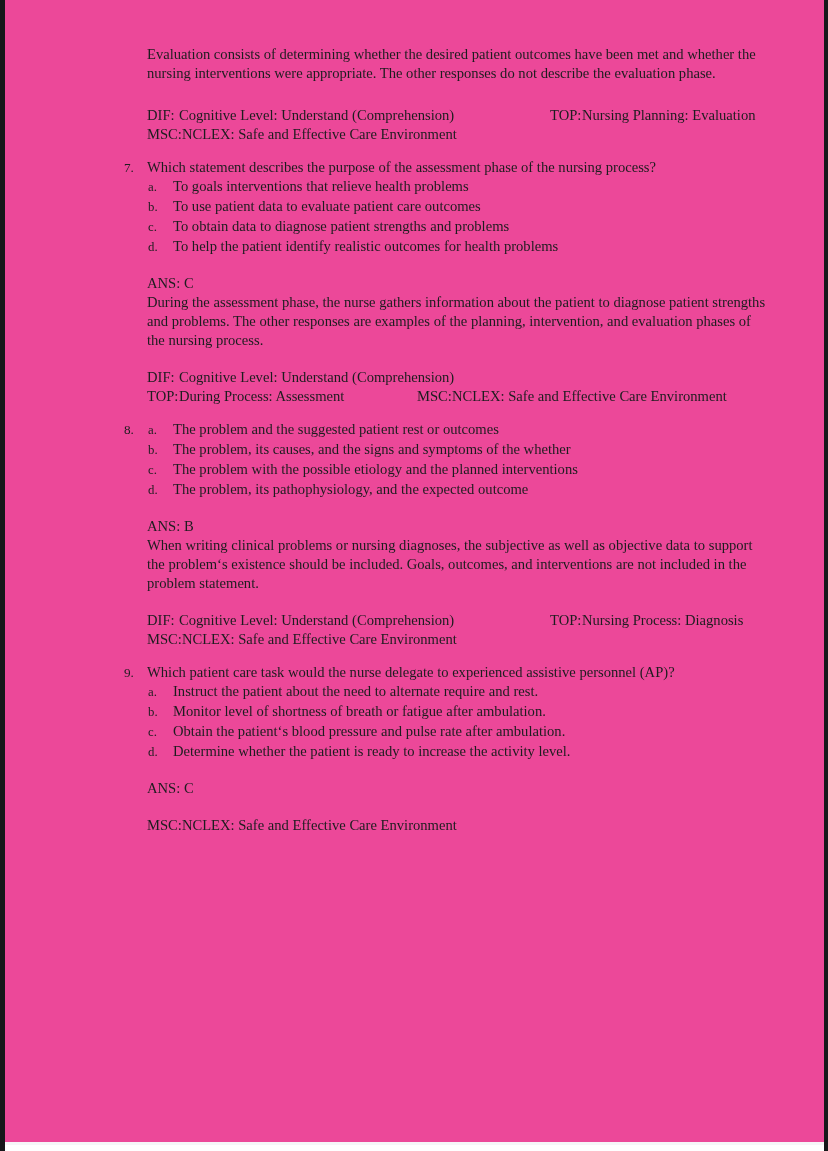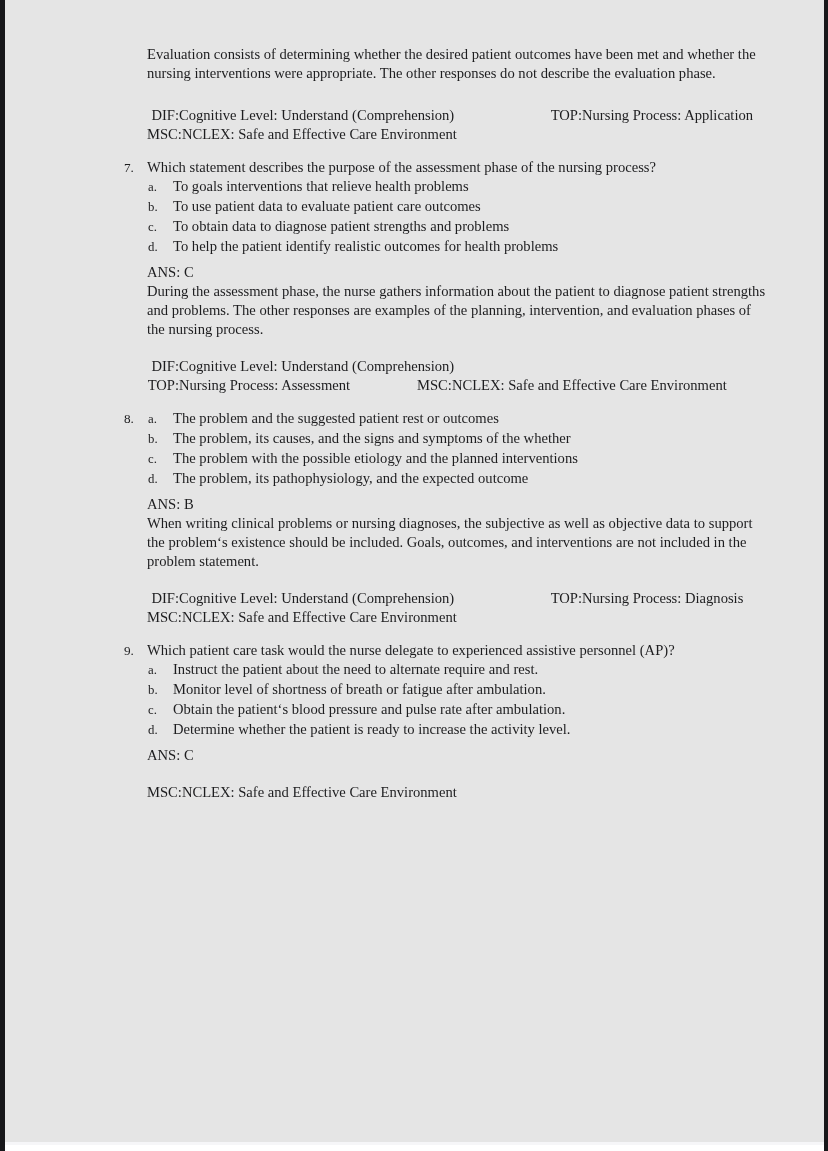--- a/index.html
+++ b/index.html
@@ -2,43 +2,43 @@
 <html><head>
 <meta charset="utf-8">
 <style>
   html,body{margin:0;padding:0;}
   body{
     width:828px;height:1151px;overflow:hidden;
     background:#ffffff;
     font-family:"Liberation Serif","DejaVu Serif",serif;
     color:#1d1d1f;
   }
-  .page{position:relative;width:828px;height:1145px;background:#e5e5e5;}
+  .page{position:relative;width:828px;height:1145px;background:#ec4899;}
   .edge{position:absolute;top:0;height:1151px;background:#17171a;}
   .edge.left{left:0;width:5px;}
   .edge.right{right:0;width:4px;}
   .bottom-fade{position:absolute;left:5px;right:4px;bottom:0;height:3px;background:#f6f6f8;}
   .content{
     position:absolute;left:147px;top:45px;width:622px;
     font-size:14.6px;line-height:19px;
   }
   .rationale,.stem{text-align:left;}
   .question{position:relative;margin-top:14px;}
   .qnum{
     position:absolute;left:-23px;top:0;
     font-size:13.2px;
   }
   .option{display:flex;align-items:baseline;}
   .opt-letter{flex:0 0 25px;margin-left:1px;font-size:12.8px;}
   .opt-text{flex:1;}
-  .answer-block{margin-top:6px;}
+  .answer-block{margin-top:17px;}
   .meta{margin-top:18px;}
   .intro-meta{margin-top:23px;}
   .meta-row{position:relative;min-height:19px;}
-  .meta-tag{display:inline-block;min-width:32px;text-align:right;}
+  .meta-tag{display:inline-block;min-width:32px;}
   .meta-seg.right{position:absolute;top:0;white-space:nowrap;}
   .at-403{left:403px;}
   .at-270{left:270px;}
 </style>
 </head>
 <body>
 
 <div class="page">
   <div class="edge left"></div>
   <div class="edge right"></div>
@@ -47,21 +47,21 @@
   <div class="content">
 
     <div class="intro">
       <div class="rationale">Evaluation consists of determining whether the desired patient outcomes have been met and whether the nursing interventions were appropriate. The other responses do not describe the evaluation phase.</div>
       <div class="meta intro-meta">
         <div class="meta-row">
           <span class="meta-seg">
             <span class="meta-tag">DIF:</span><span class="meta-text">Cognitive Level: Understand (Comprehension)</span>
           </span>
           <span class="meta-seg right at-403">
-            <span class="meta-tag">TOP:</span><span class="meta-text">Nursing Process: Application</span>
+            <span class="meta-tag">TOP:</span><span class="meta-text">Nursing Planning: Evaluation</span>
           </span>
         </div>
         <div class="meta-row">
           <span class="meta-seg">
             <span class="meta-tag">MSC:</span><span class="meta-text">NCLEX: Safe and Effective Care Environment</span>
           </span>
         </div>
       </div>
     </div>
 
@@ -91,21 +91,21 @@
         <div class="rationale">During the assessment phase, the nurse gathers information about the patient to diagnose patient strengths and problems. The other responses are examples of the planning, intervention, and evaluation phases of the nursing process.</div>
       </div>
       <div class="meta">
         <div class="meta-row">
           <span class="meta-seg">
             <span class="meta-tag">DIF:</span><span class="meta-text">Cognitive Level: Understand (Comprehension)</span>
           </span>
         </div>
         <div class="meta-row">
           <span class="meta-seg">
-            <span class="meta-tag">TOP:</span><span class="meta-text">Nursing Process: Assessment</span>
+            <span class="meta-tag">TOP:</span><span class="meta-text">During Process: Assessment</span>
           </span>
           <span class="meta-seg right at-270">
             <span class="meta-tag">MSC:</span><span class="meta-text">NCLEX: Safe and Effective Care Environment</span>
           </span>
         </div>
       </div>
     </div>
 
     <div class="question">
       <span class="qnum">8.</span>

